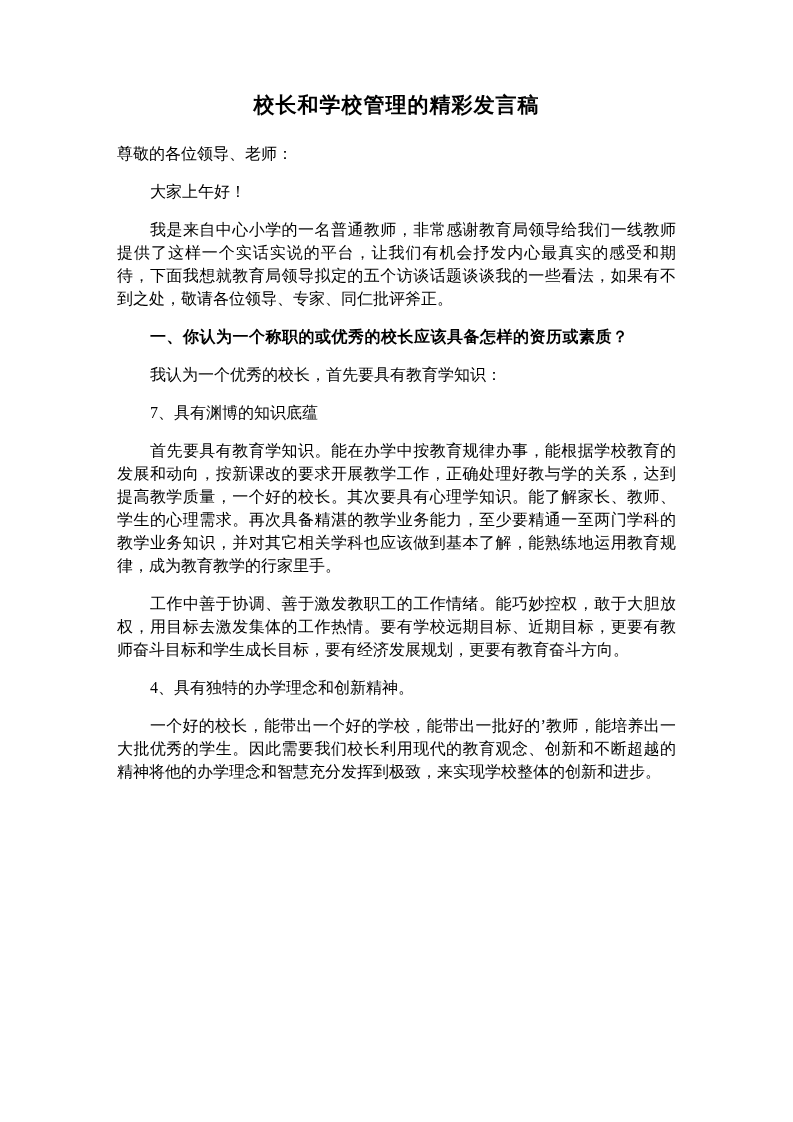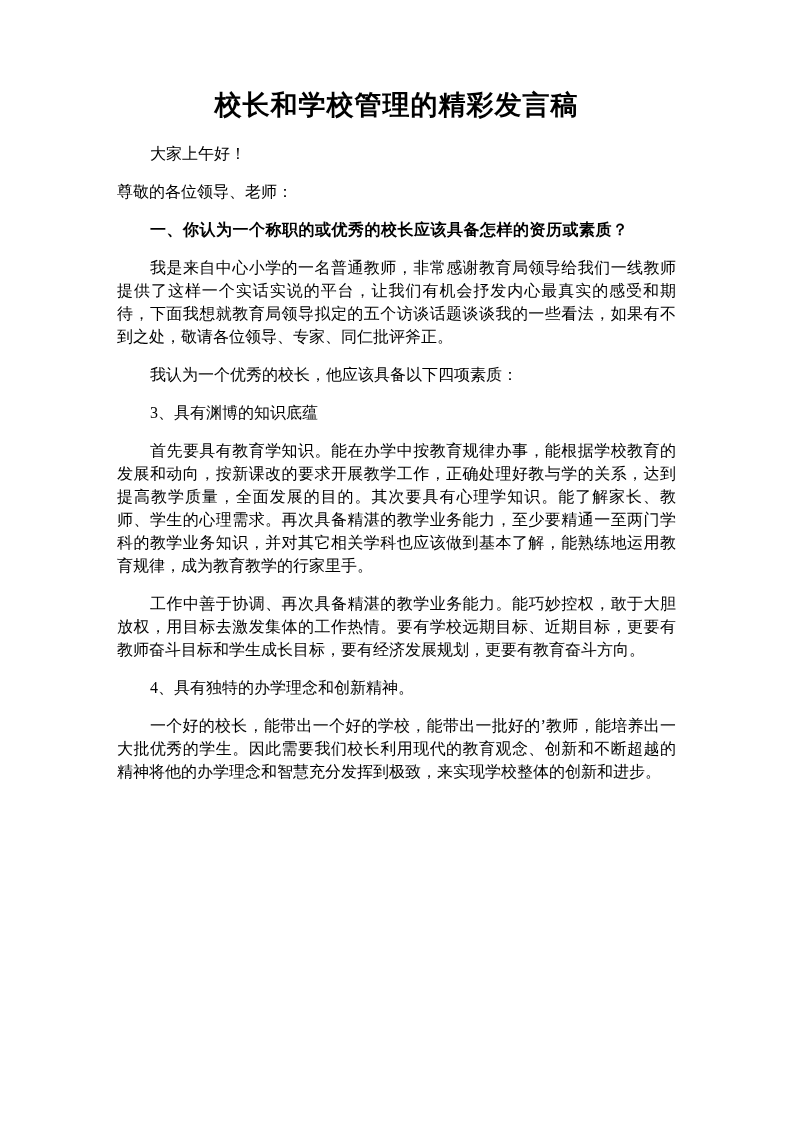--- a/index.html
+++ b/index.html
@@ -13,21 +13,21 @@
     height: 1122px;
     margin: 0 auto;
     background: #ffffff;
     box-sizing: border-box;
     padding: 88px 117px 0 117px;
     font-family: "Liberation Serif", "DejaVu Serif", serif;
     color: #000000;
     overflow: hidden;
   }
   .doc-title {
-    font-size: 27px;
+    font-size: 21px;
     line-height: 34px;
     font-weight: bold;
     text-align: center;
     margin: 0 0 20px 0;
     letter-spacing: 1px;
   }
   .block {
     font-size: 16px;
     line-height: 23px;
     margin: 0 0 15px 0;
@@ -41,35 +41,35 @@
     font-family: "Liberation Sans", "DejaVu Sans", sans-serif;
     letter-spacing: 0.5px;
   }
 </style>
 </head>
 <body>
 
 <div class="page">
   <h1 class="doc-title">校长和学校管理的精彩发言稿</h1>
 
+  <p class="block">尊敬的各位领导、老师：</p>
+
   <p class="block indent">大家上午好！</p>
 
-  <p class="block">尊敬的各位领导、老师：</p>
+  <p class="block indent">我是来自中心小学的一名普通教师，非常感谢教育局领导给我们一线教师提供了这样一个实话实说的平台，让我们有机会抒发内心最真实的感受和期待，下面我想就教育局领导拟定的五个访谈话题谈谈我的一些看法，如果有不到之处，敬请各位领导、专家、同仁批评斧正。</p>
 
   <p class="block indent heading">一、你认为一个称职的或优秀的校长应该具备怎样的资历或素质？</p>
 
-  <p class="block indent">我是来自中心小学的一名普通教师，非常感谢教育局领导给我们一线教师提供了这样一个实话实说的平台，让我们有机会抒发内心最真实的感受和期待，下面我想就教育局领导拟定的五个访谈话题谈谈我的一些看法，如果有不到之处，敬请各位领导、专家、同仁批评斧正。</p>
-
-  <p class="block indent">我认为一个优秀的校长，他应该具备以下四项素质：</p>
+  <p class="block indent">我认为一个优秀的校长，首先要具有教育学知识：</p>
 
 
 
-  <p class="block indent">3、具有渊博的知识底蕴</p>
+  <p class="block indent">7、具有渊博的知识底蕴</p>
 
-  <p class="block indent">首先要具有教育学知识。能在办学中按教育规律办事，能根据学校教育的发展和动向，按新课改的要求开展教学工作，正确处理好教与学的关系，达到提高教学质量，全面发展的目的。其次要具有心理学知识。能了解家长、教师、学生的心理需求。再次具备精湛的教学业务能力，至少要精通一至两门学科的教学业务知识，并对其它相关学科也应该做到基本了解，能熟练地运用教育规律，成为教育教学的行家里手。</p>
+  <p class="block indent">首先要具有教育学知识。能在办学中按教育规律办事，能根据学校教育的发展和动向，按新课改的要求开展教学工作，正确处理好教与学的关系，达到提高教学质量，一个好的校长。其次要具有心理学知识。能了解家长、教师、学生的心理需求。再次具备精湛的教学业务能力，至少要精通一至两门学科的教学业务知识，并对其它相关学科也应该做到基本了解，能熟练地运用教育规律，成为教育教学的行家里手。</p>
 
 
-  <p class="block indent">工作中善于协调、再次具备精湛的教学业务能力。能巧妙控权，敢于大胆放权，用目标去激发集体的工作热情。要有学校远期目标、近期目标，更要有教师奋斗目标和学生成长目标，要有经济发展规划，更要有教育奋斗方向。</p>
+  <p class="block indent">工作中善于协调、善于激发教职工的工作情绪。能巧妙控权，敢于大胆放权，用目标去激发集体的工作热情。要有学校远期目标、近期目标，更要有教师奋斗目标和学生成长目标，要有经济发展规划，更要有教育奋斗方向。</p>
 
   <p class="block indent">4、具有独特的办学理念和创新精神。</p>
 
   <p class="block indent">一个好的校长，能带出一个好的学校，能带出一批好的’教师，能培养出一大批优秀的学生。因此需要我们校长利用现代的教育观念、创新和不断超越的精神将他的办学理念和智慧充分发挥到极致，来实现学校整体的创新和进步。</p>
 </div>
 
 </body></html>

